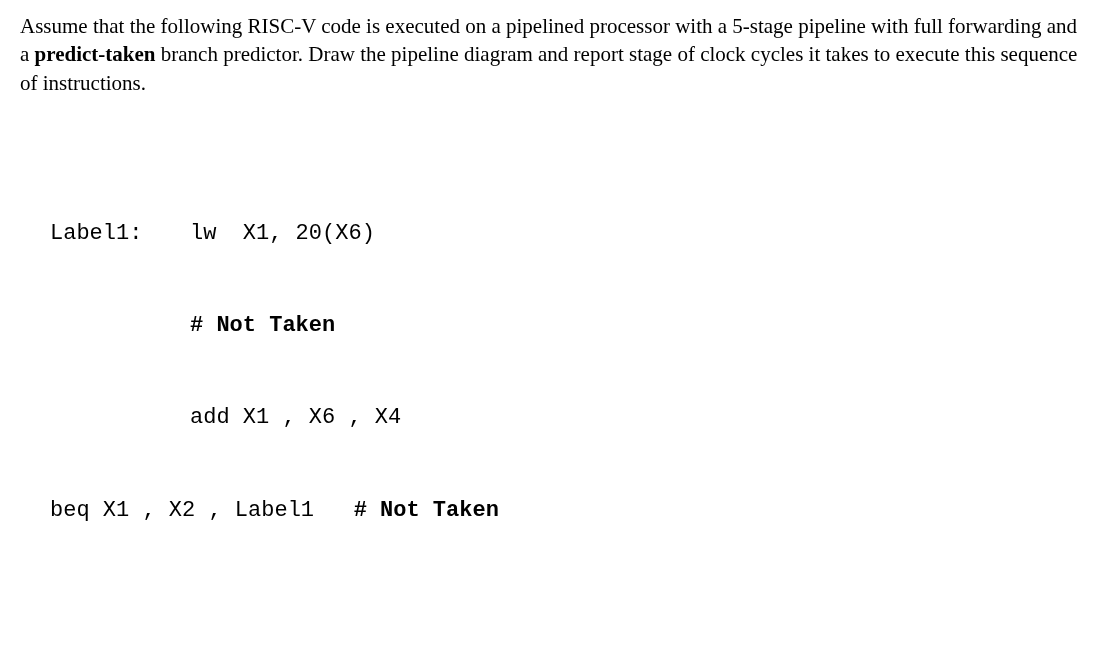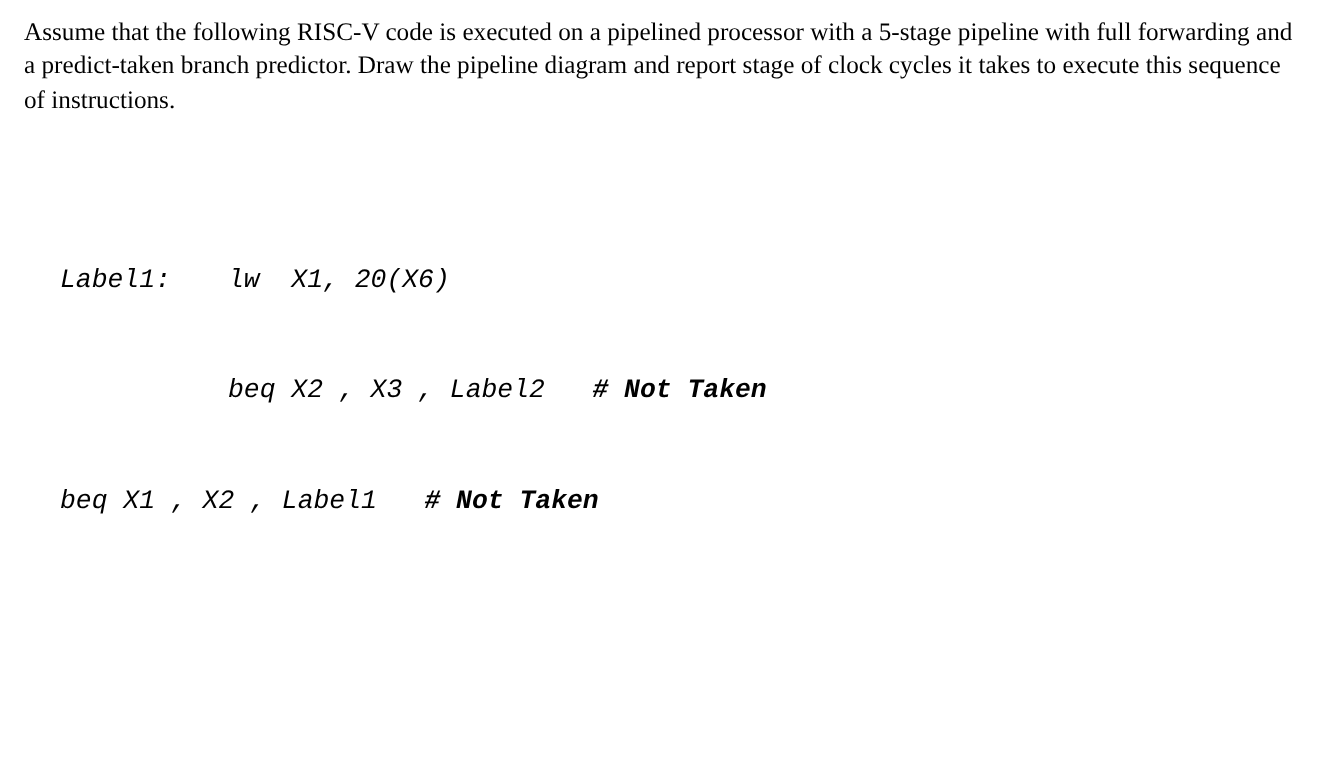--- a/index.html
+++ b/index.html
@@ -16,34 +16,33 @@
       width: 1098px;
       line-height: 1.35;
     }
     .intro {
       margin-bottom: 60px;
     }
     .intro p {
       margin: 0;
     }
     .bold {
-      font-weight: normal;
+      font-weight: bold;
       margin-top: 44px;
     }
     .code-block {
       font-family: "Courier New", Courier, monospace;
       font-size: 22px;
       white-space: pre;
       margin-left: 30px;
       margin-bottom: 40px;
       line-height: 1.4;
     }
     .code-line {
       display: flex;
-      font-style: italic;
     }
     .label-col {
       display: inline-block;
       width: 140px;
     }
     .instr-col {
       display: inline-block;
     }
     .comment {
       font-weight: bold;
@@ -53,16 +52,17 @@
 <body>
 
 <div class="intro">
   <p>
     <span>Assume that the following RISC-V code is executed on a pipelined processor with a 5-stage pipeline with full forwarding and a </span><span class="bold">predict-taken</span><span> branch predictor. Draw the pipeline diagram and report stage of clock cycles it takes to execute this sequence of instructions.</span>
   </p>
 </div>
 
 <div class="code-block">
   <div class="code-line"><span class="label-col">Label1:</span><span class="instr-col">lw  X1, 20(X6)</span><span class="comment"></span></div>
-  <div class="code-line"><span class="label-col"></span><span class="instr-col">beq X2 , X3 , Label2   </span><span class="comment"># Not Taken</span></div>
+  <div class="code-line"><span class="label-col"></span><span class="comment"># Not Taken</span></div>
+  <div class="code-line"><span class="label-col"></span><span class="instr-col">add X1 , X6 , X4</span><span class="comment"></span></div>
   <div class="code-line"><span class="instr-col">beq X1 , X2 , Label1   </span><span class="comment"># Not Taken</span></div>
   
 </div>
 
 </body></html>

